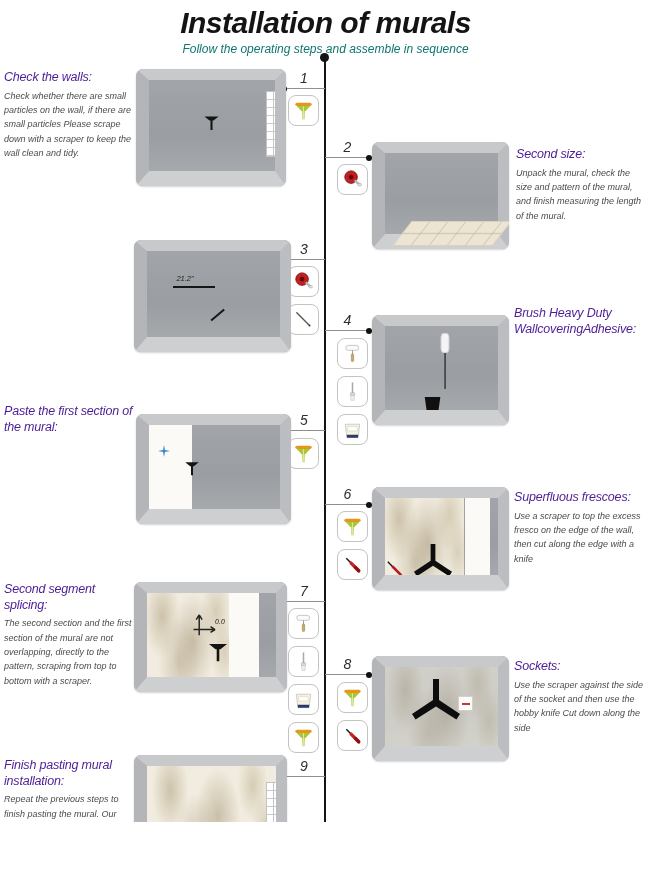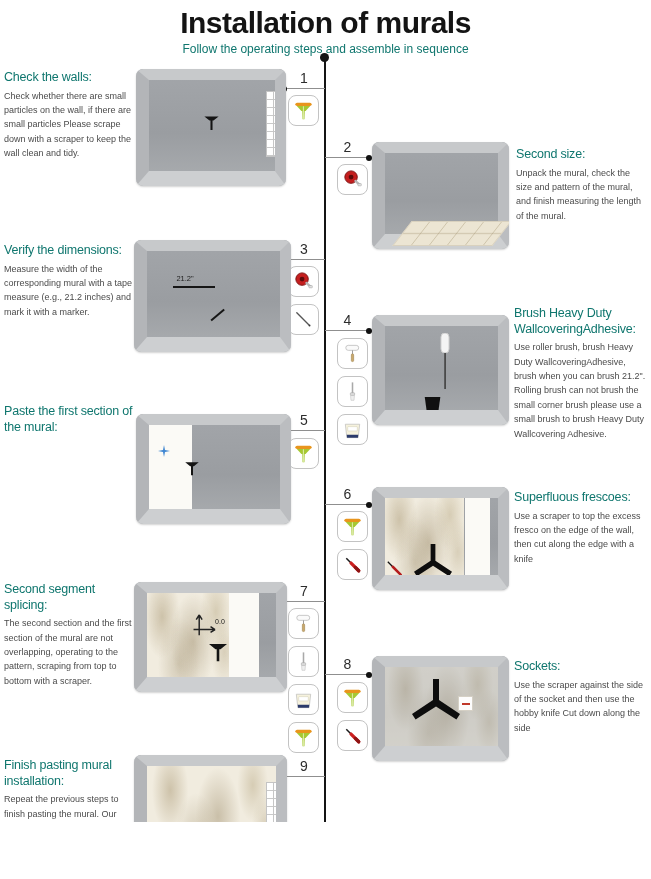--- a/index.html
+++ b/index.html
@@ -1,31 +1,31 @@
 <!DOCTYPE html>
 <html><head>
 <meta charset="utf-8">
 <style>
   html,body { margin:0; padding:0; background:#fff; }
   #canvas {
     position:relative; width:651px; height:822px; background:#fff;
-    font-family:"Liberation Sans", sans-serif; overflow:hidden;
+    font-family:"Liberation Sans", sans-serif; overflow:hidden;font-style:italic;
   }
   
   h1 { text-align:center; font-size:30px; font-weight:700; color:#141414; margin:6px 0 2px; letter-spacing:-.5px; }
   .subtitle { text-align:center; font-size:12px; color:#0f766e; margin:0; }
 
   
   .timeline { position:absolute; left:324px; top:57px; width:2px; height:818px; background:#141414; }
   .timeline-dot { position:absolute; left:320px; top:53px; width:9px; height:9px; border-radius:50%; background:#141414; }
   .timeline-arrow { position:absolute; left:311px; top:852px; }
 
   
   .step-text { position:absolute; }
-  .step-text h3 { margin:0 0 3px; font-size:12.5px; font-weight:400; color:#0f766e; letter-spacing:-.2px; line-height:1.25; }
+  .step-text h3 { margin:0 0 3px; font-size:12.5px; font-weight:400; color:#4c1d95; letter-spacing:-.2px; line-height:1.25; }
   .step-text p { margin:0; font-size:9px; color:#4b4b4b; line-height:1.6; }
 
   
   .connector { position:absolute; height:1px; background:#8f8f8f; }
   .conn-left { left:283px; width:42px; }
   .conn-right { left:325px; width:45px; }
   .c-dot { position:absolute; width:6px; height:6px; border-radius:50%; background:#111; top:-2.5px; }
   .conn-left .c-dot { left:-2px; } .conn-right .c-dot { right:-2px; }
   .c-num { position:absolute; bottom:3px; width:100%; text-align:center; font-size:14px; color:#2c2c2c; }
 
@@ -132,24 +132,20 @@
     </div>
   <div class="room" style="left:372px;top:142px;width:137px;height:107px">
     <div class="floor-mural"></div>
     <div class="frame"></div>
   </div>
   <div class="step-text" style="left:516px;top:147px;width:130px">
     <h3>Second size:</h3>
     <p>Unpack the mural, check the size and pattern of the mural, and finish measuring the length of the mural.</p>
   </div>
 
-  <div class="step-text" style="left:4px;top:243px;width:132px">
-    <h3>Verify the dimensions:</h3>
-    <p>Measure the width of the corresponding mural with a tape measure (e.g., 21.2 inches) and mark it with a marker.</p>
-  </div>
   <div class="room" style="left:134px;top:240px;width:157px;height:112px">
     <span class="measure-label" style="left:27%;top:30%">21.2"</span>
     <div class="measure-line" style="left:25%;top:41%;width:42px;height:2px"></div>
     <div class="measure-line" style="left:48%;top:66%;width:17px;height:1.5px;transform:rotate(-40deg)"></div>
     <div class="frame"></div>
   </div>
   <div class="connector conn-left" style="top:259px">
     <span class="c-dot"></span>
     <span class="c-num">3</span>
   </div>
@@ -200,21 +196,20 @@
   <div class="room" style="left:372px;top:315px;width:137px;height:110px">
     <svg class="sil" style="left:48%;top:16%;width:14px;height:58px" viewBox="0 0 14 58">
       <rect x="3" y="0" width="8" height="20" rx="4" fill="#f4f4f4" stroke="#cfcfcf"></rect>
       <rect x="6.2" y="20" width="1.8" height="36" fill="#4a4a4a"></rect>
     </svg>
     <div class="bucket-sil" style="left:38%;bottom:12%;width:17px;height:15px"></div>
     <div class="frame"></div>
   </div>
   <div class="step-text" style="left:514px;top:306px;width:136px">
     <h3>Brush Heavy Duty WallcoveringAdhesive:</h3>
-    <p>Use roller brush, brush Heavy Duty WallcoveringAdhesive, brush when you can brush 21.2". Rolling brush can not brush the small corner brush please use a small brush to brush Heavy Duty Wallcovering Adhesive.</p>
   </div>
 
   <div class="step-text" style="left:4px;top:404px;width:132px">
     <h3>Paste the first section of the mural:</h3>
   </div>
   <div class="room" style="left:136px;top:414px;width:155px;height:110px">
     <div class="strip" style="left:13px;width:28%"></div>
     <svg class="sil" style="left:14%;top:28%;width:12px;height:12px" viewBox="0 0 12 12">
       <path d="M6 0 L7 5 L12 6 L7 7 L6 12 L5 7 L0 6 L5 5 Z" fill="#3f86d2"></path>
     </svg>
@@ -271,21 +266,21 @@
     </svg>
     <div class="frame"></div>
   </div>
   <div class="step-text" style="left:514px;top:490px;width:136px">
     <h3>Superfluous frescoes:</h3>
     <p>Use a scraper to top the excess fresco on the edge of the wall, then cut along the edge with a knife</p>
   </div>
 
   <div class="step-text" style="left:4px;top:582px;width:132px">
     <h3>Second segment splicing:</h3>
-    <p>The second section and the first section of the mural are not overlapping, operating to the pattern, scraping from top to bottom with a scraper.</p>
+    <p>The second section and the first section of the mural are not overlapping, directly to the pattern, scraping from top to bottom with a scraper.</p>
   </div>
   <div class="room" style="left:134px;top:582px;width:153px;height:110px">
     <div class="mural" style="left:13px;width:55%"></div>
     <div class="strip" style="left:62%;width:20%"></div>
     <svg class="sil" style="left:36%;top:26%;width:34px;height:28px" viewBox="0 0 30 24">
       <path d="M4 16 h19 M23 16 l-4 -2.6 M23 16 l-4 2.6 M9 21 V3 M9 3 l-2.6 4.2 M9 3 l2.6 4.2" stroke="#222" stroke-width="1.3" fill="none"></path>
     </svg>
     <span class="origin-label" style="left:53%;top:33%">0.0</span>
     <svg class="sil" style="left:47%;top:52%;width:24px;height:28px" viewBox="0 0 24 24">
         <path d="M3 3 h18 l-6.5 5.2 h-1.2 v12 h-2.6 V8.2 h-1.2 Z" fill="#141414"></path>

